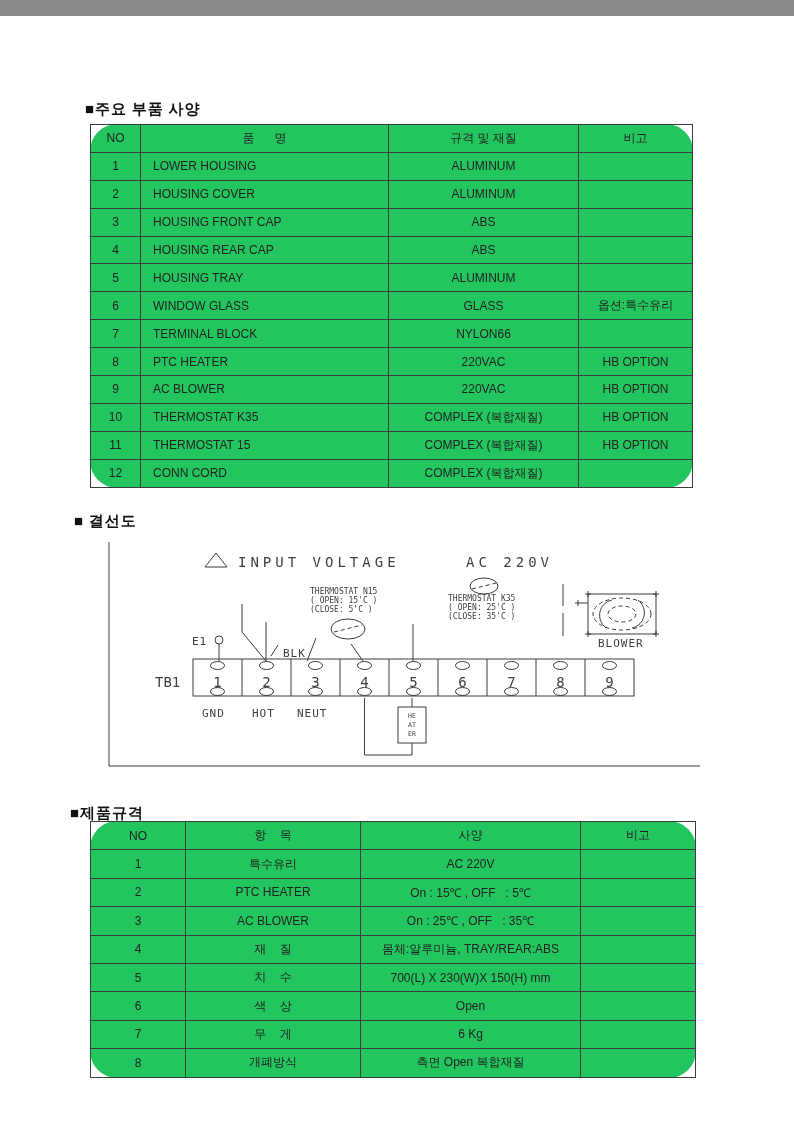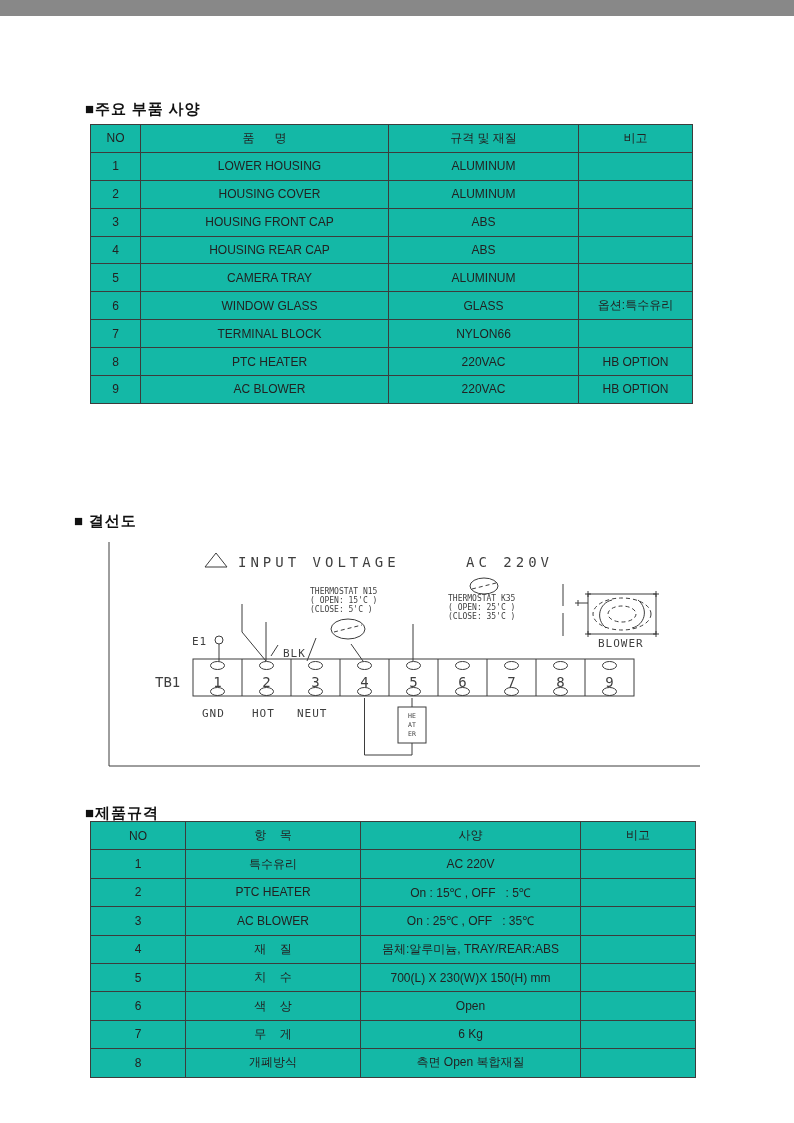--- a/index.html
+++ b/index.html
@@ -6,28 +6,28 @@
   body { background:#888; }
   .page {
     position:relative; width:794px; height:1123px; margin:16px auto;
     background:#ffffff; font-family:"Liberation Sans", sans-serif; color:#1a1a1a;
     overflow:hidden;
   }
   .sec-title {
     position:absolute; font-size:15px; font-weight:bold; color:#111;
     font-family:"Liberation Serif", serif; letter-spacing:1px; white-space:pre;
   }
-  table.spec { position:absolute; border-collapse:collapse; table-layout:fixed; background:#14b8a6; }
+  table.spec { position:absolute; border-collapse:collapse; table-layout:fixed; background:#22c55e;border-radius:27px; }
   table.spec th, table.spec td {
     border:1px solid #3c3c3c; font-weight:normal; font-size:12px; color:#222;
     text-align:center; vertical-align:middle; white-space:pre; overflow:hidden; padding:0 2px;
   }
   table.t1 { left:90px; top:108px; width:602px; }
   table.t1 tr { height:27.9px; }
-  table.t1 td:nth-child(2) { text-align:center; padding-left:12px; }
+  table.t1 td:nth-child(2) { text-align:left; padding-left:12px; }
   table.t2 { left:90px; top:805px; width:605px; }
   table.t2 tr { height:28.4px; }
   svg.diagram { position:absolute; left:100px; top:518px; width:620px; height:250px; }
   svg.diagram .ln   { stroke:#3d3d3d; stroke-width:1; fill:none; }
   svg.diagram .dash { stroke:#3d3d3d; stroke-width:1; fill:none; stroke-dasharray:4 3; }
   svg.diagram text  { fill:#3f3f3f; font-family:"DejaVu Sans Mono", monospace; }
   .cad-big   { font-size:14px; letter-spacing:4px; }
   .cad-mid   { font-size:11px; letter-spacing:1px; }
   .cad-small { font-size:8px; }
   .cad-num   { font-size:14px; }
@@ -75,21 +75,21 @@
           <td></td>
         </tr>
         <tr>
           <td>4</td>
           <td>HOUSING REAR CAP</td>
           <td>ABS</td>
           <td></td>
         </tr>
         <tr>
           <td>5</td>
-          <td>CAMERA TRAY</td>
+          <td>HOUSING TRAY</td>
           <td>ALUMINUM</td>
           <td></td>
         </tr>
         <tr>
           <td>6</td>
           <td>WINDOW GLASS</td>
           <td>GLASS</td>
           <td>옵션:특수유리</td>
         </tr>
         <tr>
@@ -102,20 +102,38 @@
           <td>8</td>
           <td>PTC HEATER</td>
           <td>220VAC</td>
           <td>HB OPTION</td>
         </tr>
         <tr>
           <td>9</td>
           <td>AC BLOWER</td>
           <td>220VAC</td>
           <td>HB OPTION</td>
+        </tr>
+        <tr>
+          <td>10</td>
+          <td>THERMOSTAT K35</td>
+          <td>COMPLEX (복합재질)</td>
+          <td>HB OPTION</td>
+        </tr>
+        <tr>
+          <td>11</td>
+          <td>THERMOSTAT 15</td>
+          <td>COMPLEX (복합재질)</td>
+          <td>HB OPTION</td>
+        </tr>
+        <tr>
+          <td>12</td>
+          <td>CONN CORD</td>
+          <td>COMPLEX (복합재질)</td>
+          <td></td>
         </tr>
       </tbody>
   </table>
 
   <div class="sec-title" style="left:74px; top:496px;">■ 결선도</div>
 
   <svg class="diagram" viewBox="100 518 620 250">
 
     <path class="ln" d="M109,526 L109,750 L700,750"></path>
 
@@ -200,21 +218,21 @@
 
     <path class="ln" d="M364.5,682 L364.5,739 L412,739 L412,727 M412,682 L412,691"></path>
     <rect class="ln" x="398" y="691" width="28" height="36"></rect>
     <g text-anchor="middle">
       <text class="cad-tiny" x="412" y="702">HE</text>
       <text class="cad-tiny" x="412" y="711">AT</text>
       <text class="cad-tiny" x="412" y="720">ER</text>
     </g>
   </svg>
 
-  <div class="sec-title" style="left:85px; top:788px;">■제품규격</div>
+  <div class="sec-title" style="left:70px; top:788px;">■제품규격</div>
 
   <table class="spec t2">
     <colgroup>
         <col style="width:95px">
         <col style="width:175px">
         <col style="width:220px">
         <col style="width:115px">
       </colgroup>
     <thead>
       <tr>

